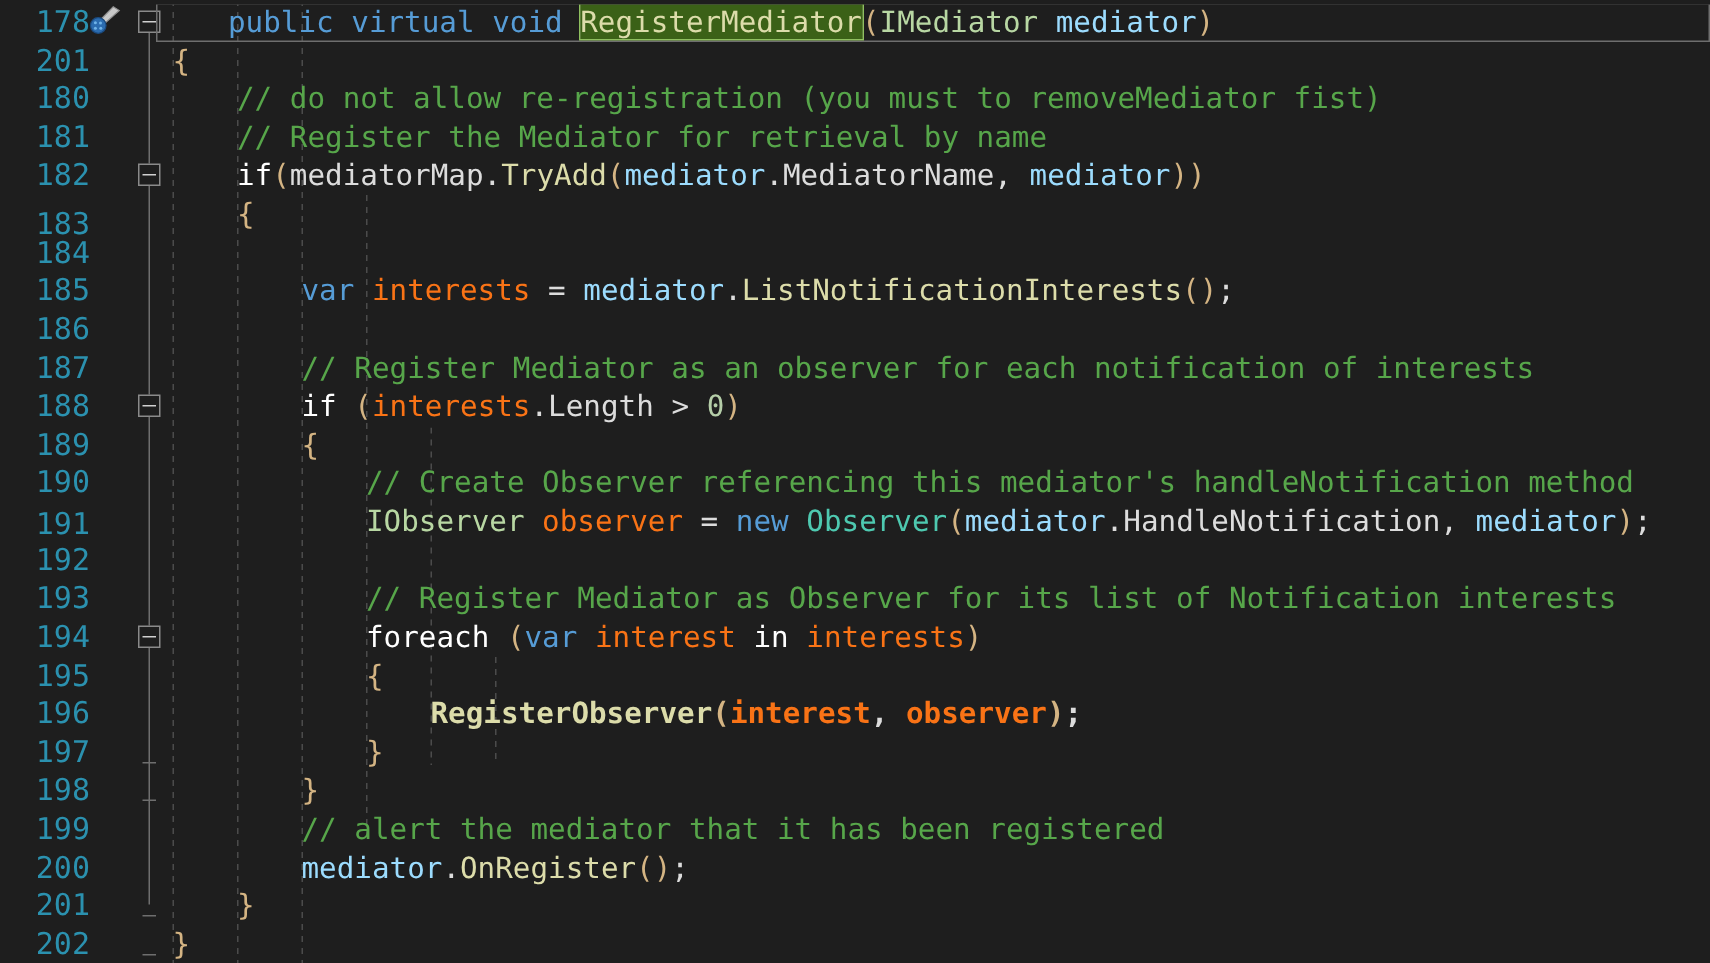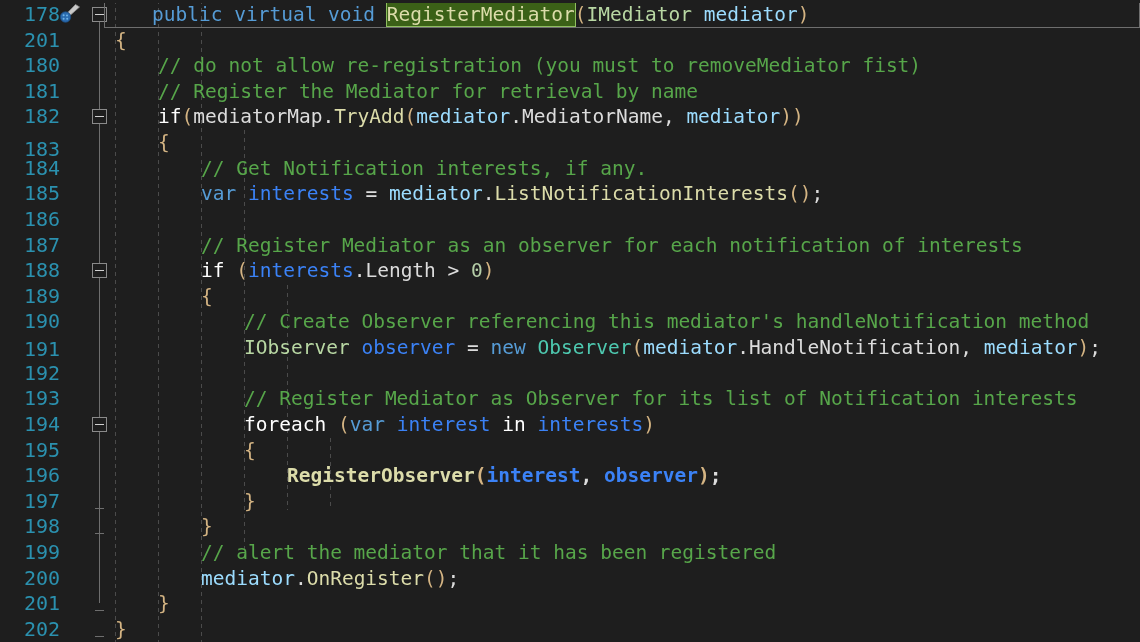--- a/index.html
+++ b/index.html
@@ -141,21 +141,21 @@
     pointer-events: none;
   }
 
   
   .t-kw      { color: #569cd6; }  
   .t-ctrl    { color: #ffffff; }  
   .t-type    { color: #4ec9b0; }  
   .t-iface   { color: #b8d7a3; }  
   .t-method  { color: #dcdcaa; }  
   .t-param   { color: #9cdcfe; }  
-  .t-local   { color: #3b82f6; }  
+  .t-local   { color: #f97316; }  
   .t-plain   { color: #dcdcdc; }  
   .t-comment { color: #57a64a; }  
   .t-num     { color: #b5cea8; }  
   .t-brace   { color: #d4b483; }  
   .t-paren   { color: #d4b483; }  
   .t-sel     { background: #3b6117; color: #dcdcaa; outline: 1px solid #8fbf5f; }
 
   .clip-top {
     position: absolute;
     left: 0; top: 0; width: 1140px; height: 3px;
@@ -230,21 +230,20 @@
 
   <div class="current-line-box" style="top:2px;"></div>
 
   <div class="code-layer" id="codelayer">
       <div class="code-line" style="top: 2px; left: 115px; margin-left: 37px;"><span class="t-kw">public </span><span class="t-kw">virtual </span><span class="t-kw">void </span><span class="t-sel">RegisterMediator</span><span class="t-paren">(</span><span class="t-iface">IMediator </span><span class="t-param">mediator</span><span class="t-paren">)</span></div>
       <div class="code-line" style="top: 27.62px; left: 115px;"><span class="t-brace">{</span></div>
       <div class="code-line" style="top: 53.24px; left: 158px;"><span class="t-comment">// do not allow re-registration (you must to removeMediator fist)</span></div>
       <div class="code-line" style="top: 78.86px; left: 158px;"><span class="t-comment">// Register the Mediator for retrieval by name</span></div>
       <div class="code-line" style="top: 104.48px; left: 158px;"><span class="t-ctrl">if</span><span class="t-paren">(</span><span class="t-plain">mediatorMap</span><span class="t-plain">.</span><span class="t-method">TryAdd</span><span class="t-paren">(</span><span class="t-param">mediator</span><span class="t-plain">.</span><span class="t-plain">MediatorName</span><span class="t-plain">, </span><span class="t-param">mediator</span><span class="t-paren">))</span></div>
       <div class="code-line" style="top: 130.1px; left: 158px;"><span class="t-brace">{</span></div>
-      <div class="code-line" style="top: 155.72px; left: 201px;"><span class="t-comment">// Get Notification interests, if any.</span></div>
       <div class="code-line" style="top: 181.34px; left: 201px;"><span class="t-kw">var </span><span class="t-local">interests</span><span class="t-plain"> = </span><span class="t-param">mediator</span><span class="t-plain">.</span><span class="t-method">ListNotificationInterests</span><span class="t-paren">()</span><span class="t-plain">;</span></div>
       <div class="code-line" style="top: 206.96px; left: 201px;"></div>
       <div class="code-line" style="top: 232.58px; left: 201px;"><span class="t-comment">// Register Mediator as an observer for each notification of interests</span></div>
       <div class="code-line" style="top: 258.2px; left: 201px;"><span class="t-ctrl">if </span><span class="t-paren">(</span><span class="t-local">interests</span><span class="t-plain">.</span><span class="t-plain">Length</span><span class="t-plain"> &gt; </span><span class="t-num">0</span><span class="t-paren">)</span></div>
       <div class="code-line" style="top: 283.82px; left: 201px;"><span class="t-brace">{</span></div>
       <div class="code-line" style="top: 309.44px; left: 244px;"><span class="t-comment">// Create Observer referencing this mediator's handleNotification method</span></div>
       <div class="code-line" style="top: 335.06px; left: 244px;"><span class="t-iface">IObserver </span><span class="t-local">observer</span><span class="t-plain"> = </span><span class="t-kw">new </span><span class="t-type">Observer</span><span class="t-paren">(</span><span class="t-param">mediator</span><span class="t-plain">.</span><span class="t-plain">HandleNotification</span><span class="t-plain">, </span><span class="t-param">mediator</span><span class="t-paren">)</span><span class="t-plain">;</span></div>
       <div class="code-line" style="top: 360.68px; left: 244px;"></div>
       <div class="code-line" style="top: 386.3px; left: 244px;"><span class="t-comment">// Register Mediator as Observer for its list of Notification interests</span></div>
       <div class="code-line" style="top: 411.92px; left: 244px;"><span class="t-ctrl">foreach </span><span class="t-paren">(</span><span class="t-kw">var </span><span class="t-local">interest</span><span class="t-plain"> </span><span class="t-ctrl">in</span><span class="t-plain"> </span><span class="t-local">interests</span><span class="t-paren">)</span></div>

